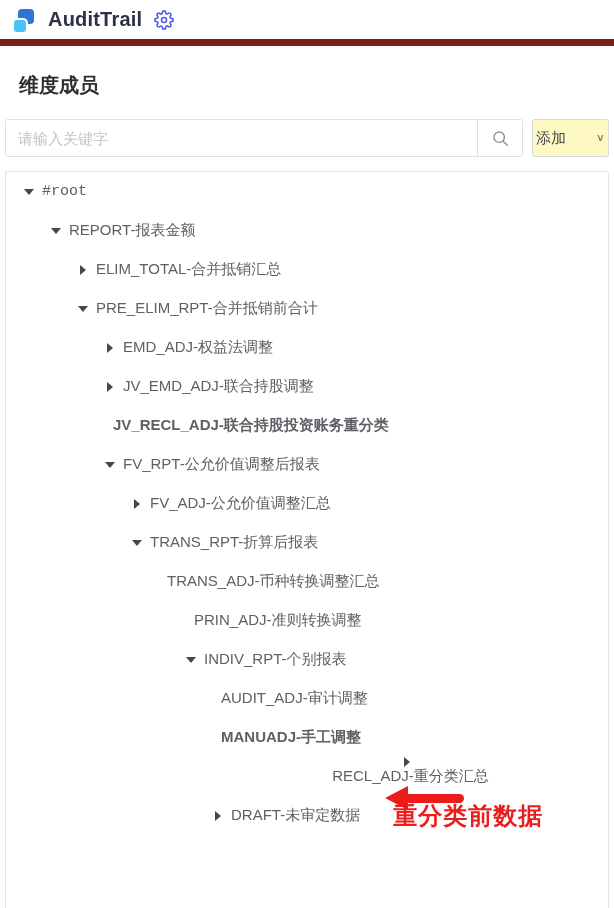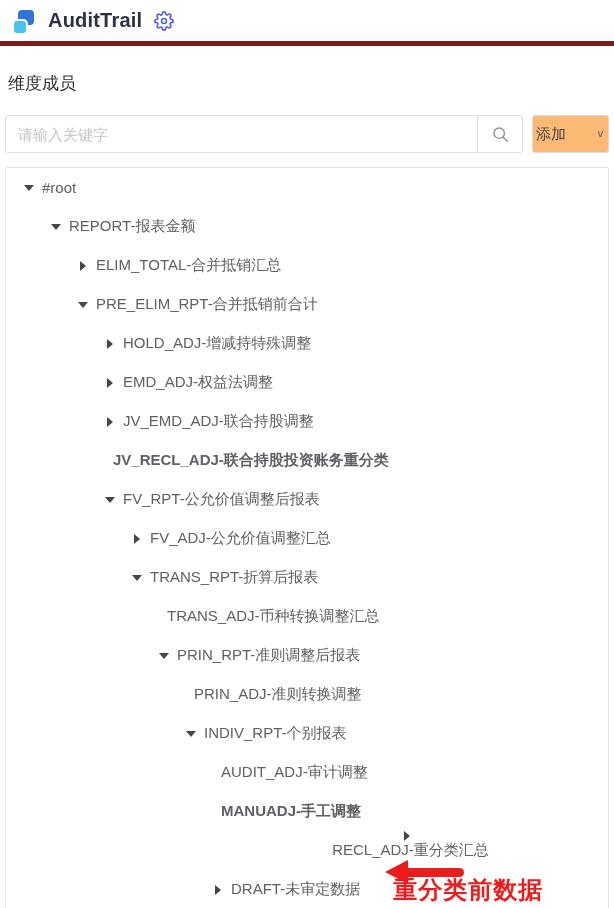--- a/index.html
+++ b/index.html
@@ -1,44 +1,44 @@
 <!DOCTYPE html>
 <html><head>
 <meta charset="utf-8">
 <style>
   * { margin:0; padding:0; box-sizing:border-box; }
   html,body { width:614px; height:908px; overflow:hidden; background:#ffffff;
               font-family:"Liberation Sans","DejaVu Sans",sans-serif; }
 
   
   .app-header { height:46px; display:flex; align-items:center; padding-left:14px;
-                border-bottom:5px solid #7f1d1d; background:#fff; }
+                border-bottom:7px solid #7f1d1d; background:#fff; }
   .logo { position:relative; width:24px; height:24px; margin-right:10px; }
   .logo-back { position:absolute; top:1px; left:4px; width:16px; height:15px;
                border-radius:4px; background:#3273d8; }
   .logo-front { position:absolute; bottom:0; left:0; width:12px; height:12px;
                 border-radius:3px; background:#49c3f2; box-shadow:0 0 0 2px #ffffff; }
   .app-title { font-size:20px; font-weight:700; color:#2c3145; letter-spacing:.2px; }
   .gear-btn { margin-left:11px; width:22px; height:22px; display:flex;
               align-items:center; justify-content:center; cursor:pointer; }
 
   
   .content { padding:0 5px; }
-  .section-title { margin:26px 0 0 3px; font-size:17px; font-weight:400; color:#2f2f33; }
+  .section-title { margin:26px 0 0 14px; font-size:20px; font-weight:700; color:#2f2f33; }
 
   .search-row { display:flex; margin-top:20px; height:38px; }
   .search-wrap { flex:1; display:flex; border:1px solid #dcdfe6; border-radius:3px;
                  overflow:hidden; background:#fff; }
   .search-input { flex:1; border:none; outline:none; padding:0 12px; font-size:15px;
                   color:#15803d; font-family:inherit; }
   .search-input::placeholder { color:#c0c4cc; }
   .search-btn { width:45px; border:none; border-left:1px solid #dcdfe6; background:#fff;
                 display:flex; align-items:center; justify-content:center; cursor:pointer; }
   .add-btn { width:77px; margin-left:9px; border:1px solid #d6d9de; border-radius:3px;
-             background:#fdba74; display:flex; align-items:center; justify-content:center;
+             background:#fef9c3; display:flex; align-items:center; justify-content:center;
              font-size:15px; color:#43454a; cursor:pointer; font-family:inherit;gap:25px; }
   .add-chevron { margin-left:5px; font-size:12px; color:#6b6d72; transform:scaleY(.85); }
 
   
   .tree-panel { margin-top:14px; border:1px solid #e1e4e8; border-radius:2px;
                 background:#fff; height:780px; overflow:hidden; }
   .tree-row { display:flex; align-items:center; height:39px; font-size:15px;
               color:#5e6065; white-space:nowrap; cursor:default; }
   .caret-box { width:10px; margin-right:8px; display:flex; align-items:center;
                justify-content:center; flex:none; cursor:pointer; }
@@ -88,21 +88,21 @@
         </svg>
       </button>
     </div>
     <button class="add-btn">
       <span>添加</span>
       <span class="add-chevron">∨</span>
     </button>
   </div>
 
   <div class="tree-panel">
-      <div class="tree-row" style="padding-left: 18px;">
+      <div class="tree-row" style="padding-left: 18px; font-family: Liberation Mono, monospace;">
         <span class="caret-box">
           <span class="caret-down"></span>
         </span>
         <span class="tree-label">#root</span>
       </div>
       <div class="tree-row" style="padding-left: 45px;">
         <span class="caret-box">
           <span class="caret-down"></span>
         </span>
         <span class="tree-label">REPORT-报表金额</span>
@@ -111,26 +111,20 @@
         <span class="caret-box">
           <span class="caret-right"></span>
         </span>
         <span class="tree-label">ELIM_TOTAL-合并抵销汇总</span>
       </div>
       <div class="tree-row" style="padding-left: 72px;">
         <span class="caret-box">
           <span class="caret-down"></span>
         </span>
         <span class="tree-label">PRE_ELIM_RPT-合并抵销前合计</span>
-      </div>
-      <div class="tree-row" style="padding-left: 99px;">
-        <span class="caret-box">
-          <span class="caret-right"></span>
-        </span>
-        <span class="tree-label">HOLD_ADJ-增减持特殊调整</span>
       </div>
       <div class="tree-row" style="padding-left: 99px;">
         <span class="caret-box">
           <span class="caret-right"></span>
         </span>
         <span class="tree-label">EMD_ADJ-权益法调整</span>
       </div>
       <div class="tree-row" style="padding-left: 99px;">
         <span class="caret-box">
           <span class="caret-right"></span>
@@ -155,26 +149,20 @@
       </div>
       <div class="tree-row" style="padding-left: 126px;">
         <span class="caret-box">
           <span class="caret-down"></span>
         </span>
         <span class="tree-label">TRANS_RPT-折算后报表</span>
       </div>
       <div class="tree-row" style="padding-left: 153px;">
         <span class="leaf-pad"></span>
         <span class="tree-label">TRANS_ADJ-币种转换调整汇总</span>
-      </div>
-      <div class="tree-row" style="padding-left: 153px;">
-        <span class="caret-box">
-          <span class="caret-down"></span>
-        </span>
-        <span class="tree-label">PRIN_RPT-准则调整后报表</span>
       </div>
       <div class="tree-row" style="padding-left: 180px;">
         <span class="leaf-pad"></span>
         <span class="tree-label">PRIN_ADJ-准则转换调整</span>
       </div>
       <div class="tree-row" style="padding-left: 180px;">
         <span class="caret-box">
           <span class="caret-down"></span>
         </span>
         <span class="tree-label">INDIV_RPT-个别报表</span>

